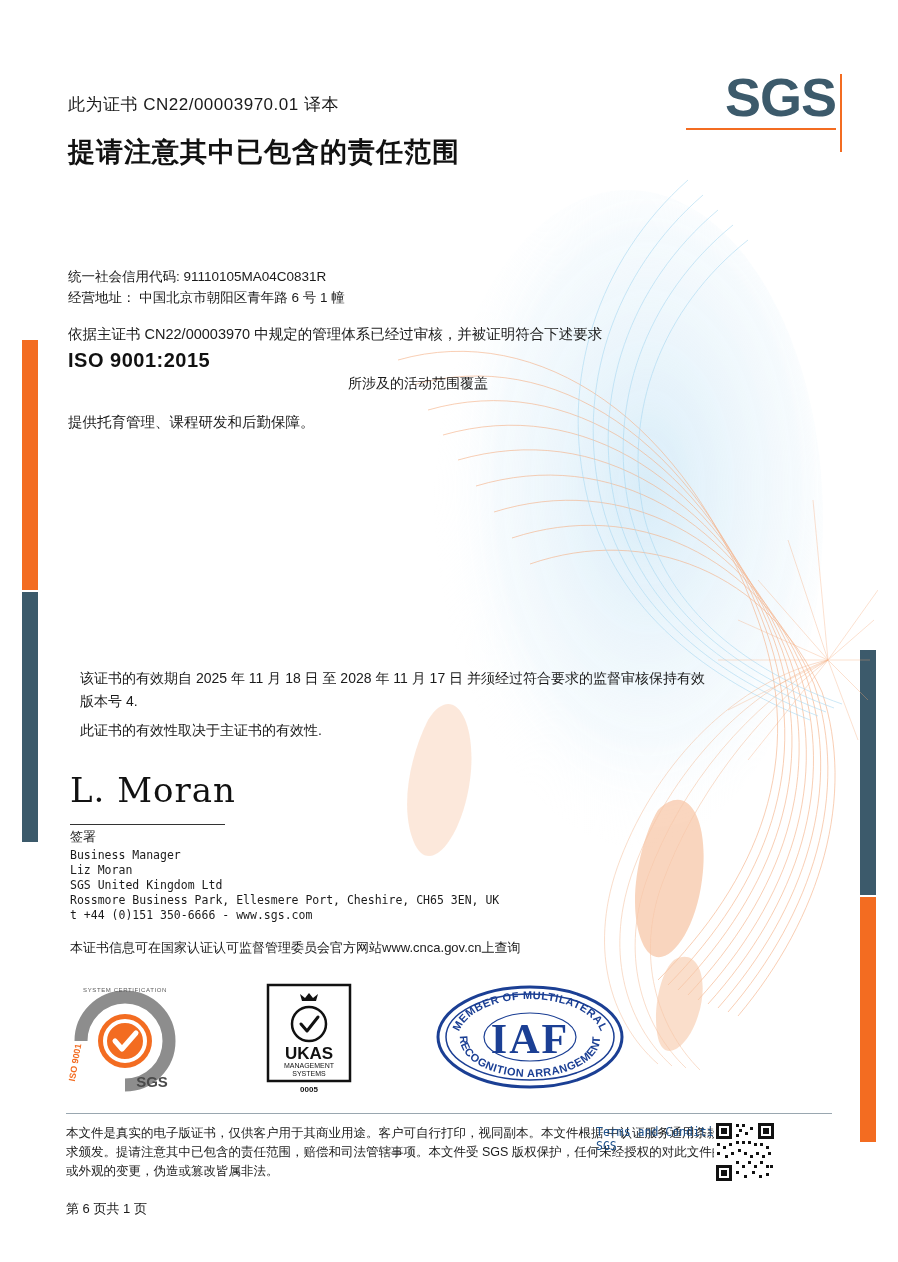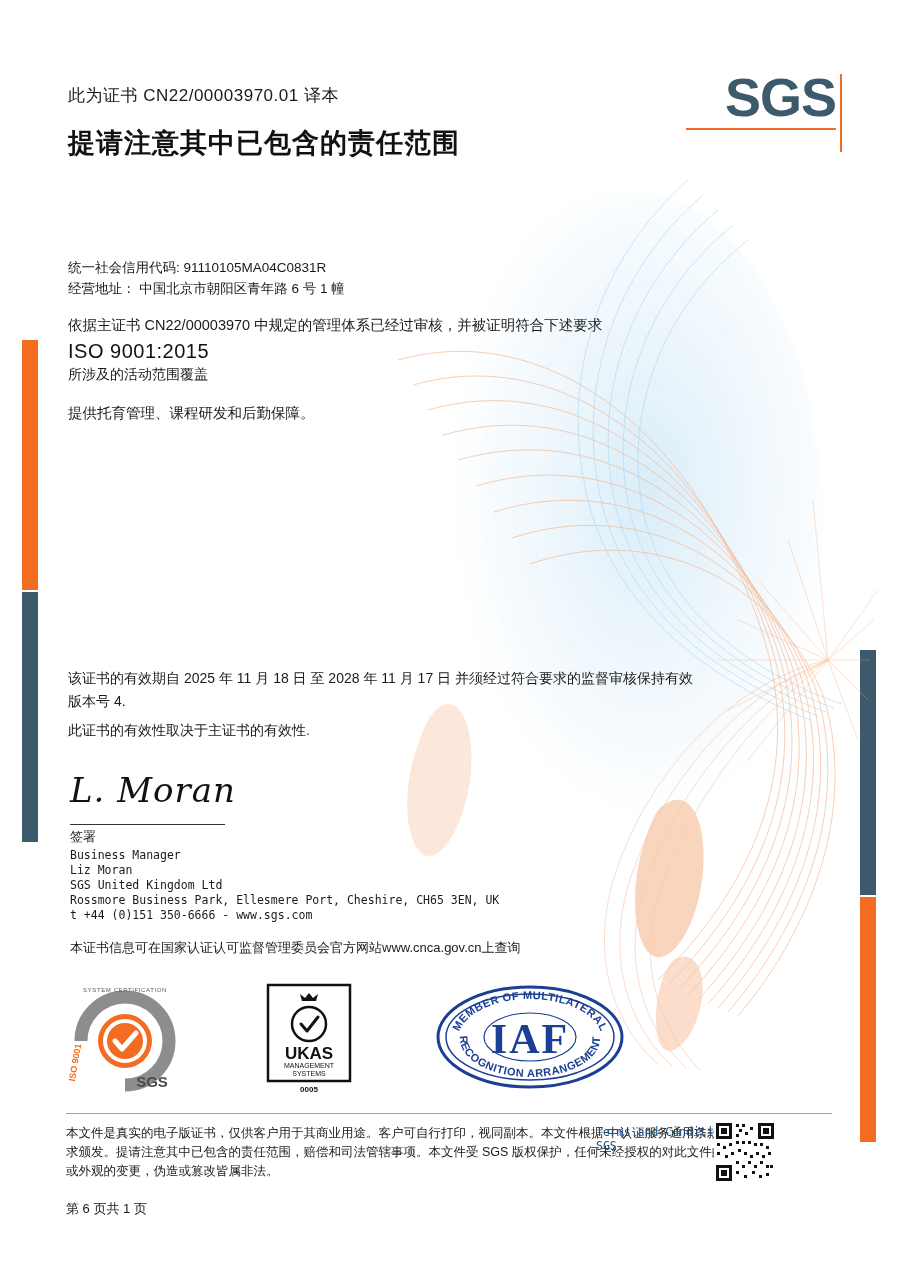--- a/index.html
+++ b/index.html
@@ -83,20 +83,21 @@
     position: absolute;
     left: 68px;
     top: 84px;
     width: 700px;
   }
   .translated-line {
     font-size: 17px;
     color: #1a1a1a;
     letter-spacing: 0.5px;
     margin-bottom: 18px;
+    margin-top: 9px;
   }
   .company-name {
     font-size: 27px;
     font-weight: bold;
     color: #111;
     letter-spacing: 1px;
     margin-bottom: 10px;
   }
   .addr-block {
     margin-top: 96px;
@@ -105,59 +106,59 @@
     color: #1a1a1a;
   }
   .standard-intro {
     margin-top: 17px;
     font-size: 14.5px;
     color: #1a1a1a;
   }
   .standard {
     margin-top: 5px;
     font-size: 20px;
-    font-weight: normal;
+    font-weight: bold;
     font-family: "Liberation Sans", sans-serif;
     letter-spacing: 0.5px;
     color: #111;
   }
   .scope-label {
     margin-top: 3px;
     font-size: 14px;
     color: #1a1a1a;
+    text-align: center;
   }
   .scope-text {
     margin-top: 20px;
     font-size: 14.5px;
     color: #1a1a1a;
   }
 
   
   .validity {
     position: absolute;
-    left: 68px;
+    left: 80px;
     top: 667px;
     width: 640px;
     font-size: 14px;
     line-height: 23px;
     color: #1a1a1a;
   }
   .validity .second {
     margin-top: 6px;
   }
 
   
   .signature {
     position: absolute;
     left: 70px;
     top: 770px;
   }
   .sig-script {
     font-family: "DejaVu Serif", serif;
-    font-style: italic;
     font-size: 34px;
     color: #111;
     letter-spacing: 1px;
   }
   .sig-rule {
     margin-top: 14px;
     width: 155px;
     height: 1px;
     background: #333;
   }

